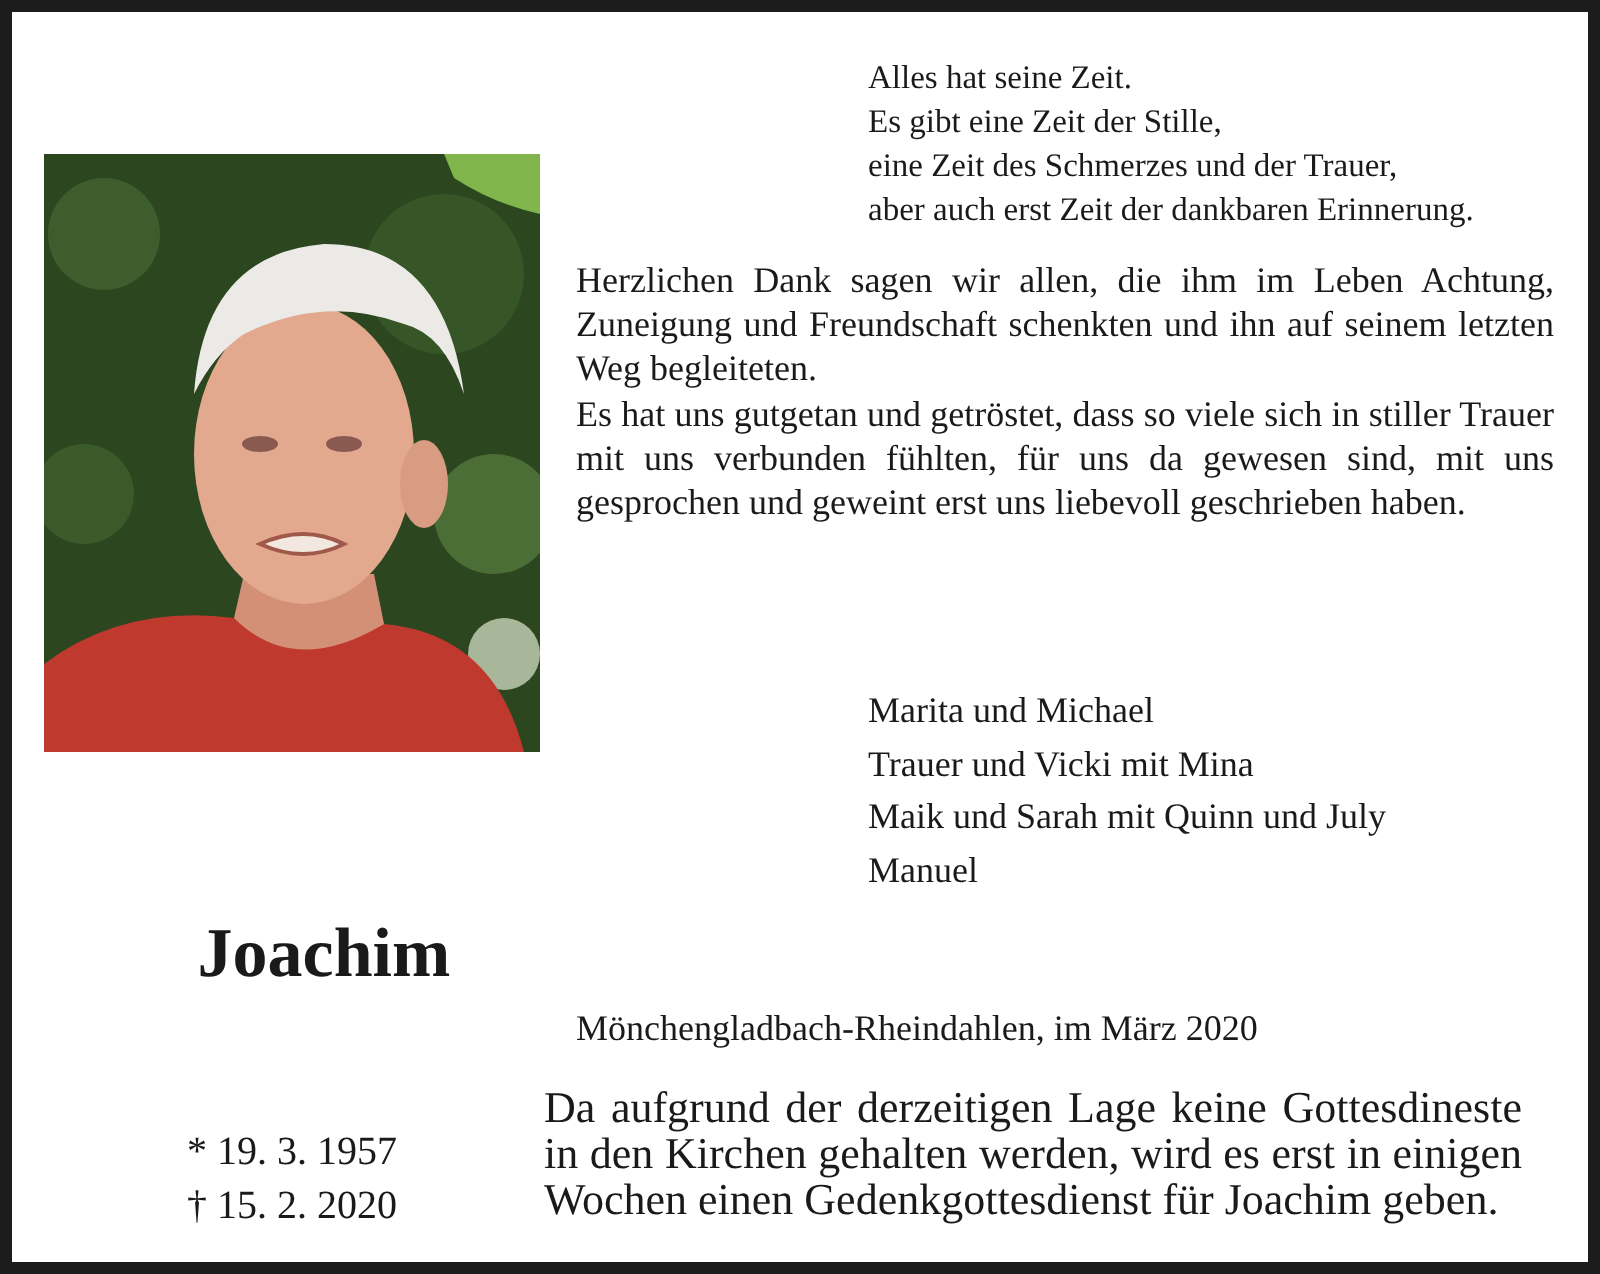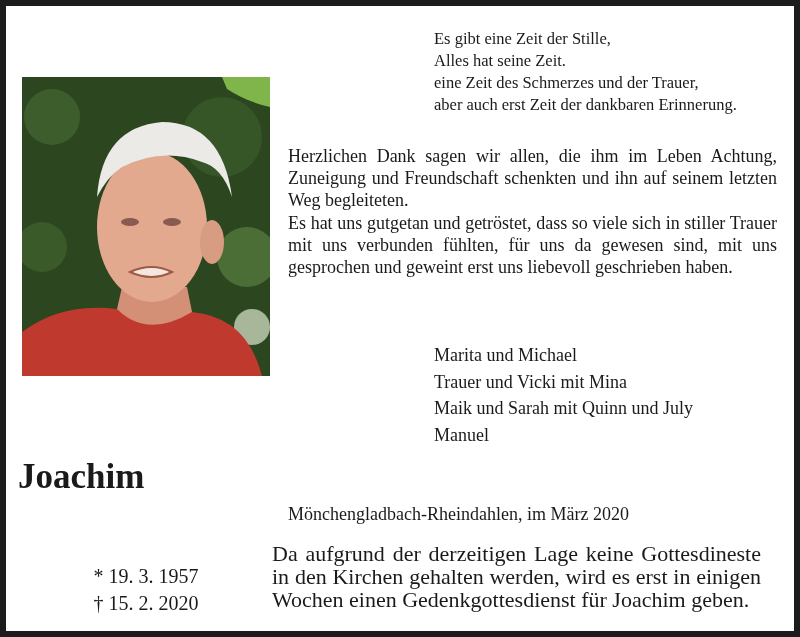--- a/index.html
+++ b/index.html
@@ -2,27 +2,27 @@
 <html><head>
 <meta charset="utf-8">
 <style>
   html, body { margin:0; padding:0; background:#fff; }
   body { width:800px; height:637px; position:relative; overflow:hidden; font-family:"Liberation Serif","DejaVu Serif",serif; color:#1a1a1a; }
   .frame { position:absolute; left:0; top:0; width:800px; height:637px; box-sizing:border-box; border:6px solid #1c1c1c; }
   .photo { position:absolute; left:22px; top:77px; width:248px; height:299px; overflow:hidden; background:#2e4a22; }
   .photo svg { display:block; }
   .motto { position:absolute; left:434px; top:28px; font-size:16.5px; line-height:22px; }
   .motto div { white-space:nowrap; }
-  .thanks { position:absolute; left:288px; top:145px; width:489px; font-size:18px; line-height:22.2px; text-align:justify; }
+  .thanks { position:absolute; left:288px; top:129px; width:489px; font-size:18px; line-height:22.2px; text-align:justify; }
   .thanks p { margin:0; }
   .thanks p:last-child { text-align-last:left; }
   .thanks p:first-child { text-align-last:left; }
   .family { position:absolute; left:434px; top:342px; font-size:18px; line-height:26.5px; }
   .family div { white-space:nowrap; }
-  .name { position:absolute; left:18px; width:248px; font-weight:bold; font-size:35px; line-height:42px; top:456px; }
+  .name { position:absolute; left:38px; width:248px; text-align:center; font-weight:bold; font-size:35px; line-height:42px; top:456px; }
   .dates { position:absolute; left:22px; width:248px; text-align:center; font-size:20px; line-height:27px; top:563px; }
   .place { position:absolute; left:288px; top:503px; font-size:18px; line-height:22px; white-space:nowrap; }
   .note { position:absolute; left:272px; top:542px; width:489px; font-size:22px; line-height:23px; text-align:justify; }
   .note p { margin:0; text-align-last:left; }
 </style>
 </head>
 <body>
 
 <div class="frame"></div>
 
@@ -40,22 +40,22 @@
     <ellipse cx="130" cy="150" rx="55" ry="75" fill="#e2a98f"></ellipse>
     <ellipse cx="190" cy="165" rx="12" ry="22" fill="#d89c82"></ellipse>
     <path d="M75 120 Q80 50 140 45 Q200 45 210 120 Q200 90 180 85 Q140 70 100 90 Q85 100 75 120 Z" fill="#eceae6"></path>
     <ellipse cx="108" cy="145" rx="9" ry="4" fill="#8a5a50"></ellipse>
     <ellipse cx="150" cy="145" rx="9" ry="4" fill="#8a5a50"></ellipse>
     <path d="M108 195 Q130 185 150 195 Q130 205 108 195 Z" fill="#f2e8e0" stroke="#a0584a" stroke-width="2"></path>
   </svg>
 </div>
 
 <div class="motto">
+  <div>Alles hat seine Zeit.</div>
   <div>Es gibt eine Zeit der Stille,</div>
-  <div>Alles hat seine Zeit.</div>
   <div>eine Zeit des Schmerzes und der Trauer,</div>
   <div>aber auch erst Zeit der dankbaren Erinnerung.</div>
 </div>
 
 <div class="thanks">
   <p>Herzlichen Dank sagen wir allen, die ihm im Leben Achtung, Zuneigung und Freundschaft schenkten und ihn auf seinem letzten Weg begleiteten.</p>
   <p>Es hat uns gutgetan und getröstet, dass so viele sich in stiller Trauer mit uns verbunden fühlten, für uns da gewesen sind, mit uns gesprochen und geweint erst uns liebevoll geschrieben haben.</p>
 </div>
 
 <div class="family">

